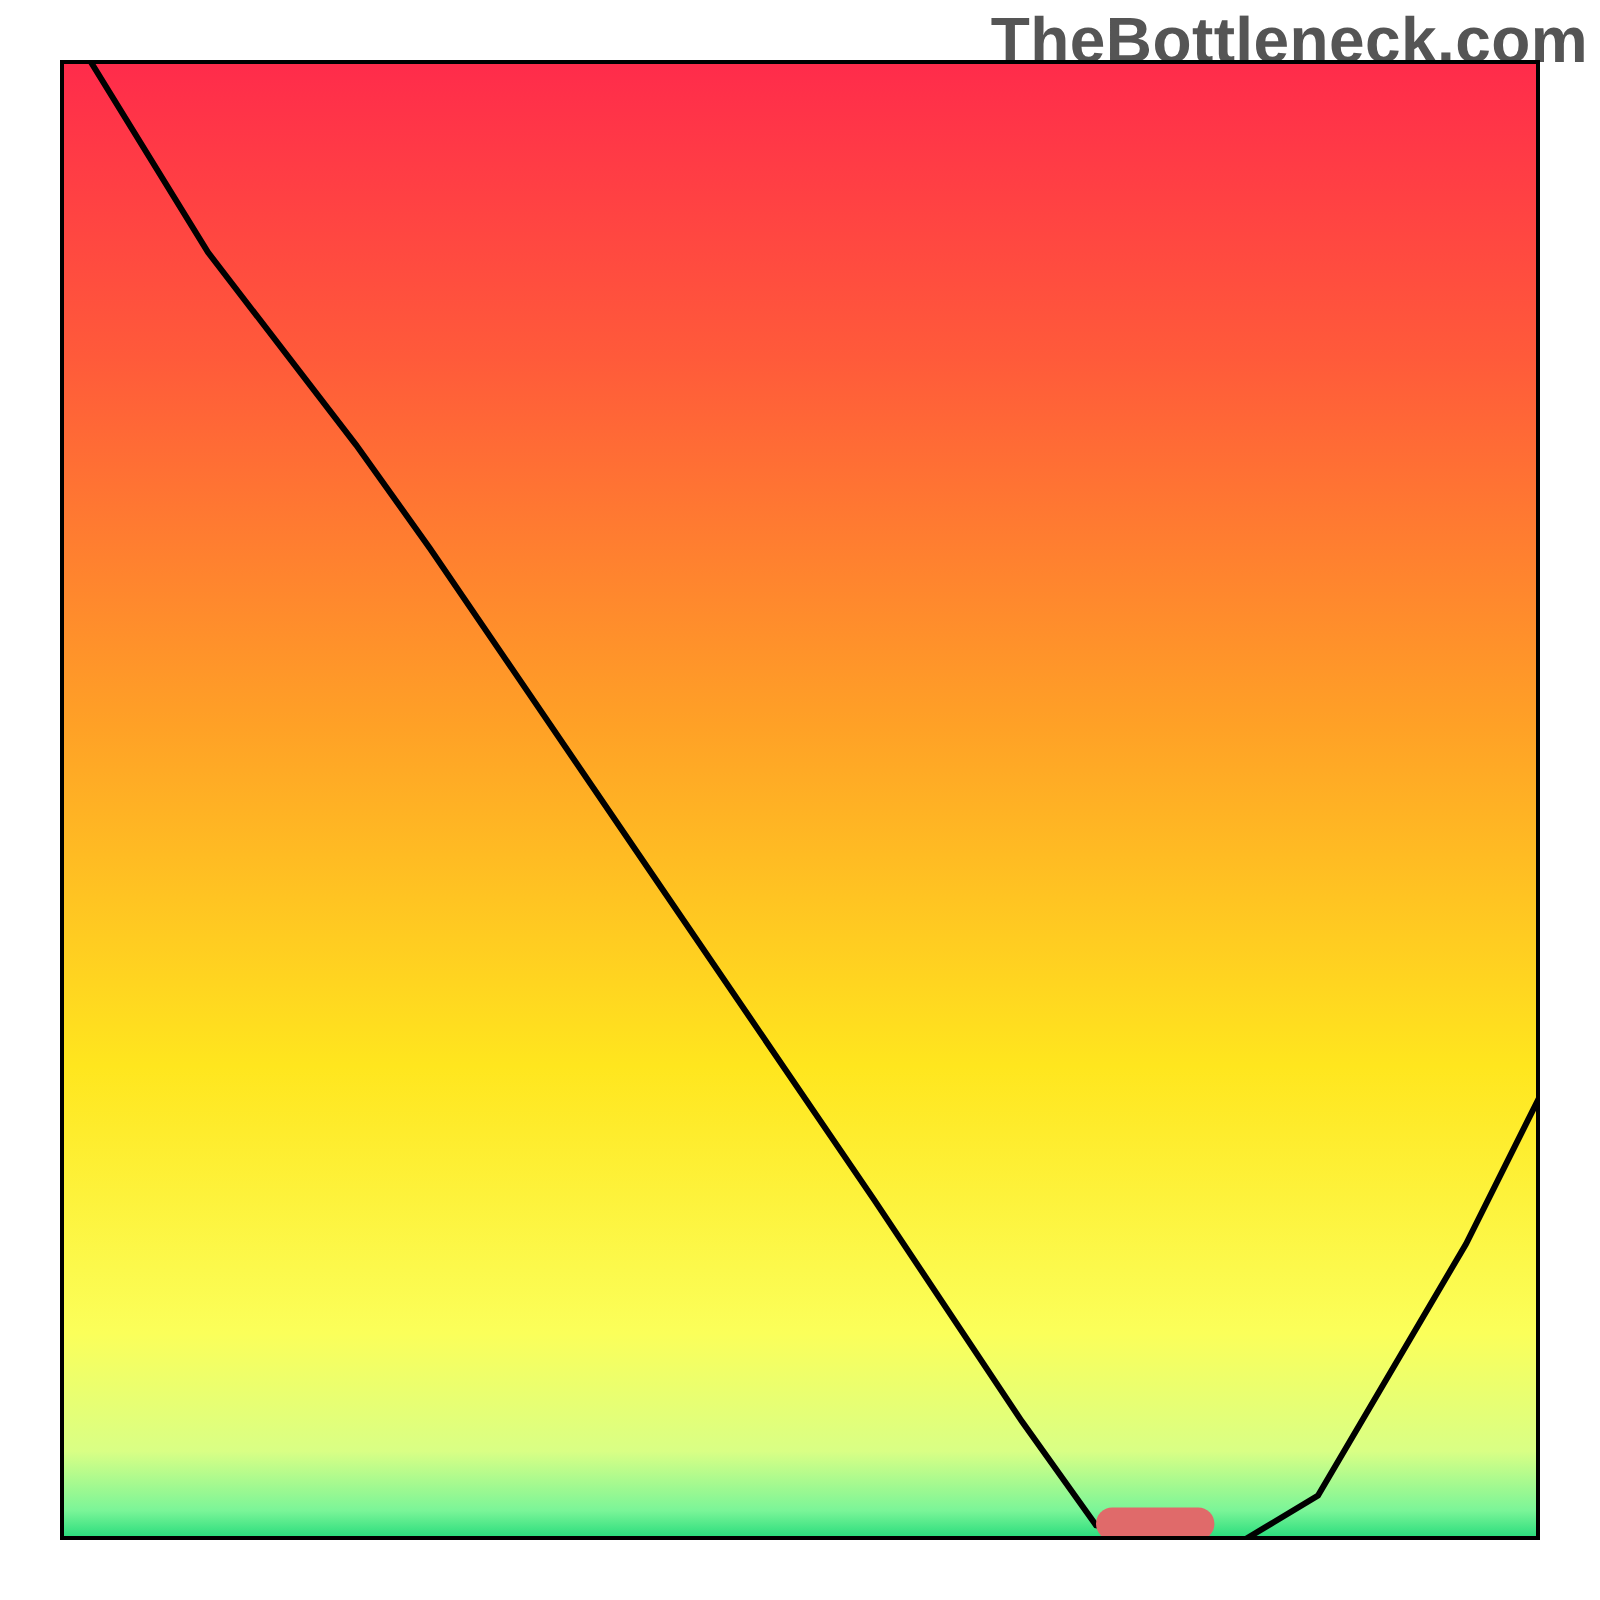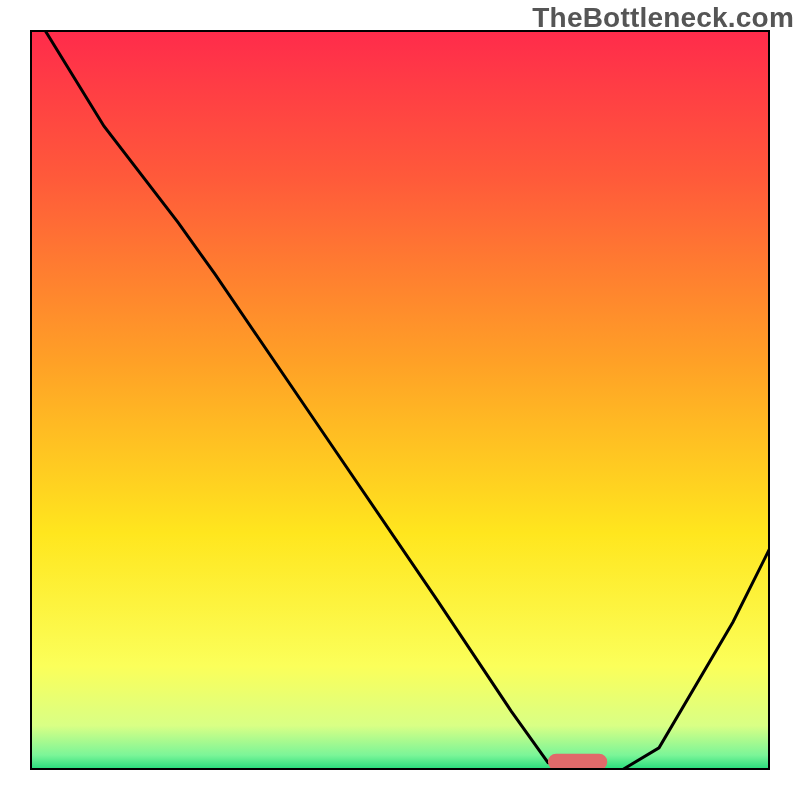--- a/index.html
+++ b/index.html
@@ -13,21 +13,21 @@
   }
   .wrap {
     position: relative;
     width: 800px;
     height: 800px;
   }
   .watermark {
     position: absolute;
     top: 2px;
     right: 6px;
-    font-size: 28px;
+    font-size: 32px;
     font-weight: 600;
     color: #555555;
     letter-spacing: 0.2px;
     text-align: right;
   }
   .plot {
     position: absolute;
     left: 30px;
     top: 30px;
     width: 740px;

